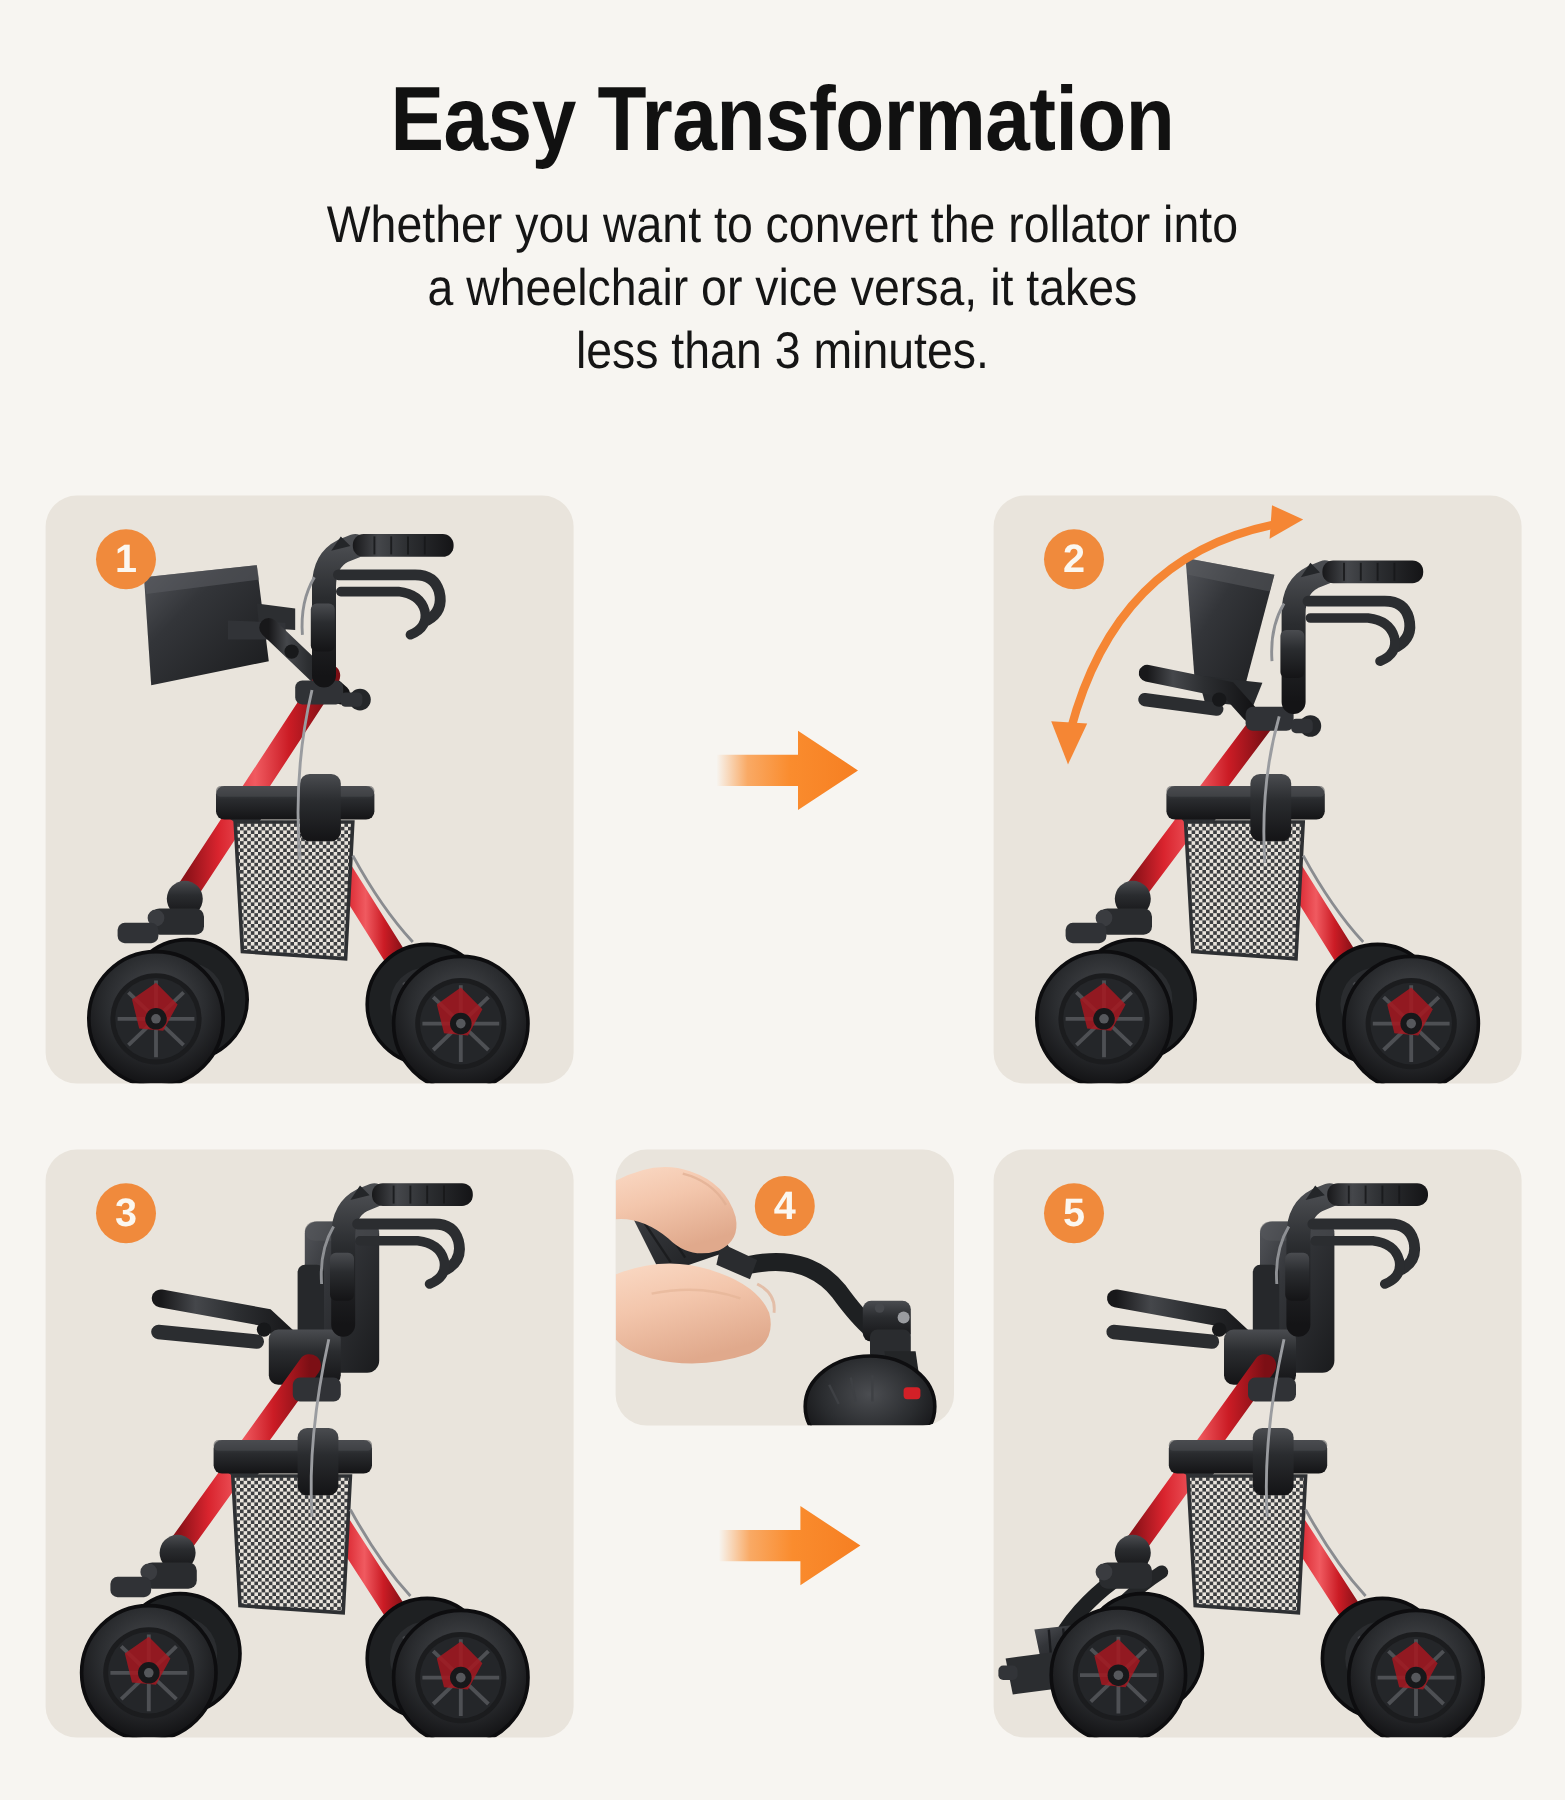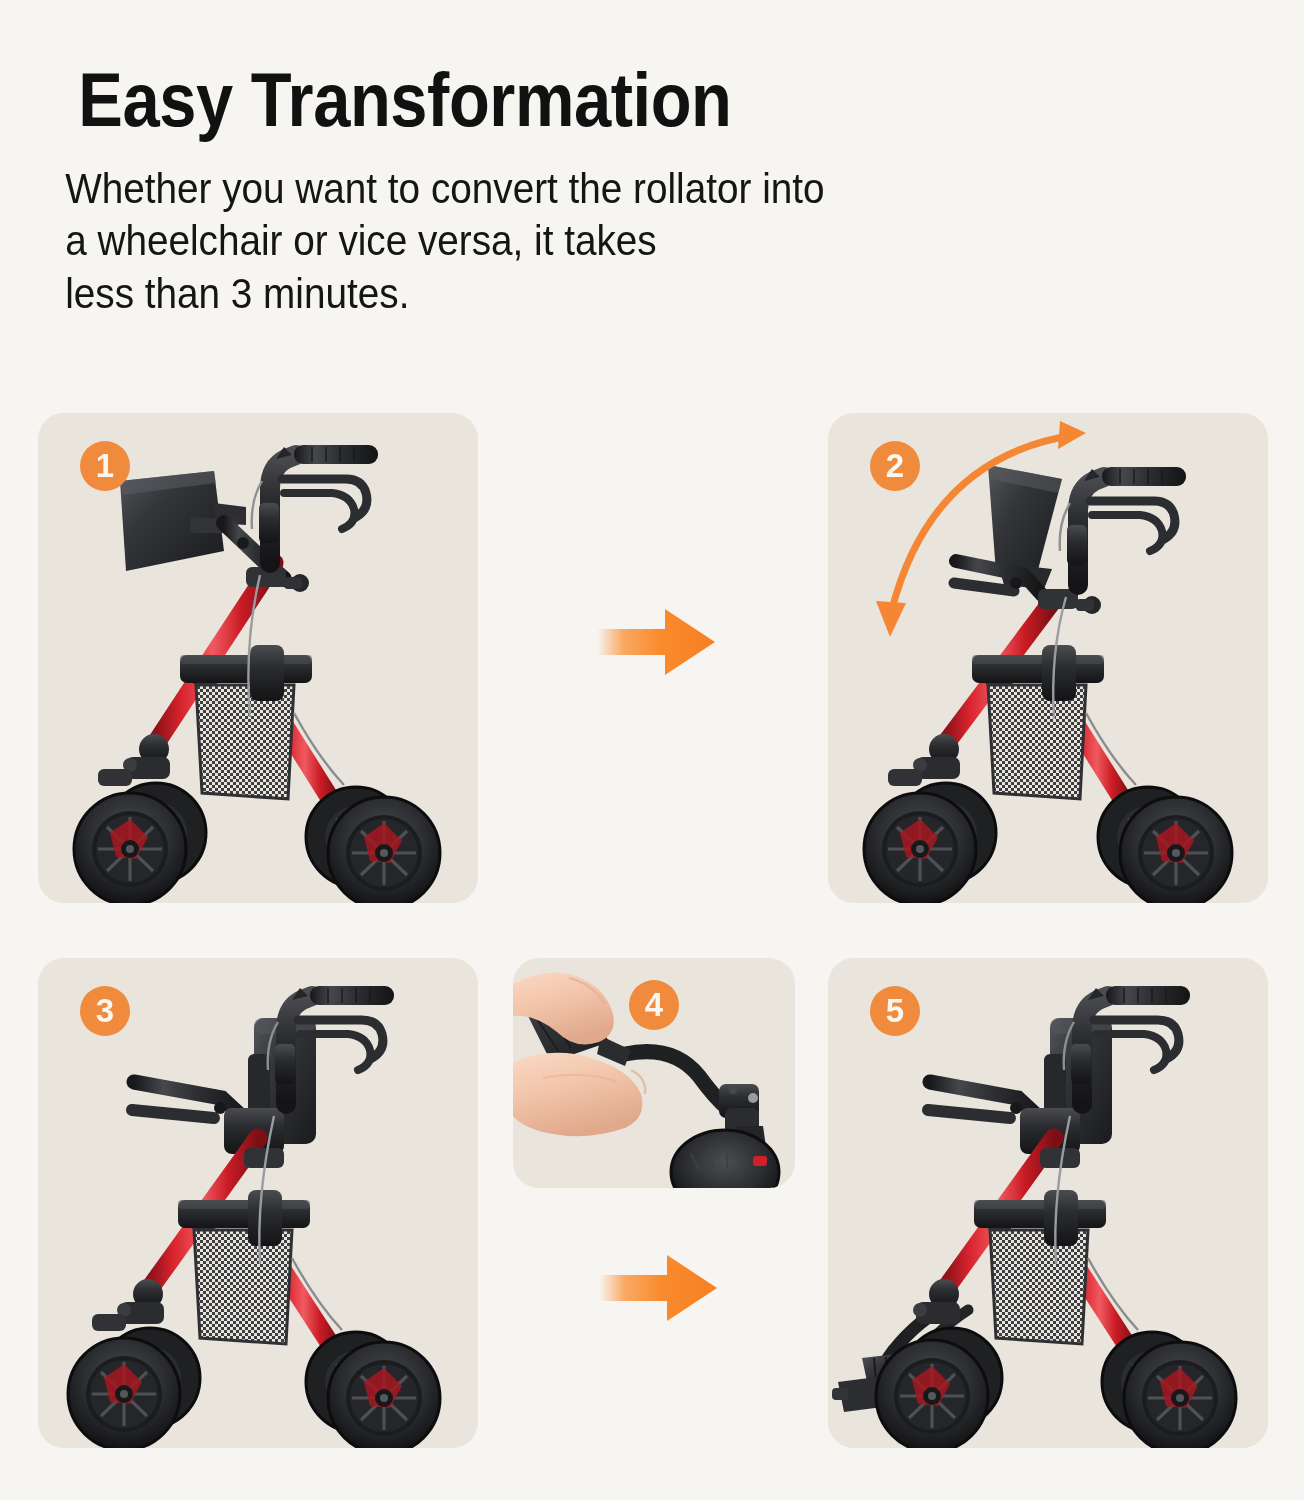--- a/index.html
+++ b/index.html
@@ -11,20 +11,21 @@
     font-family: "Liberation Sans", sans-serif;
     overflow: hidden;
     position: relative;
   }
 
   
   .header {
     position: absolute;
     top: 0; left: 0;
     width: 1304px;
+    text-align: center;
     padding-top: 62px;
   }
   .title {
     font-size: 76px;
     font-weight: 700;
     color: #111111;
     letter-spacing: -0.5px;
     line-height: 1.0;
     transform: scaleX(0.88);
     white-space: nowrap;

